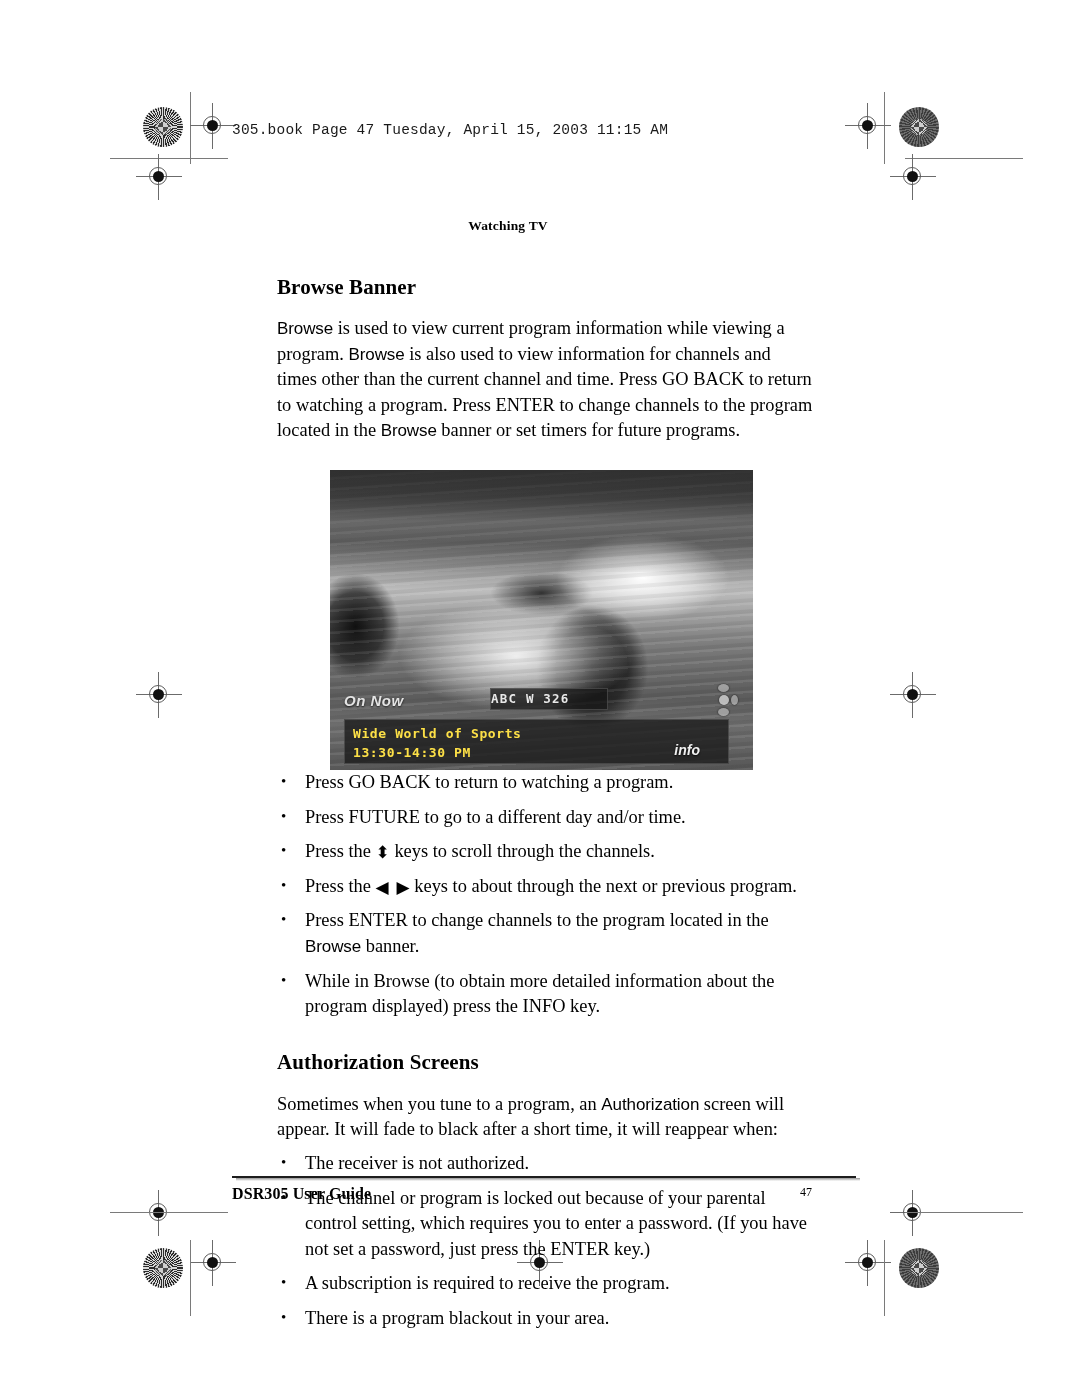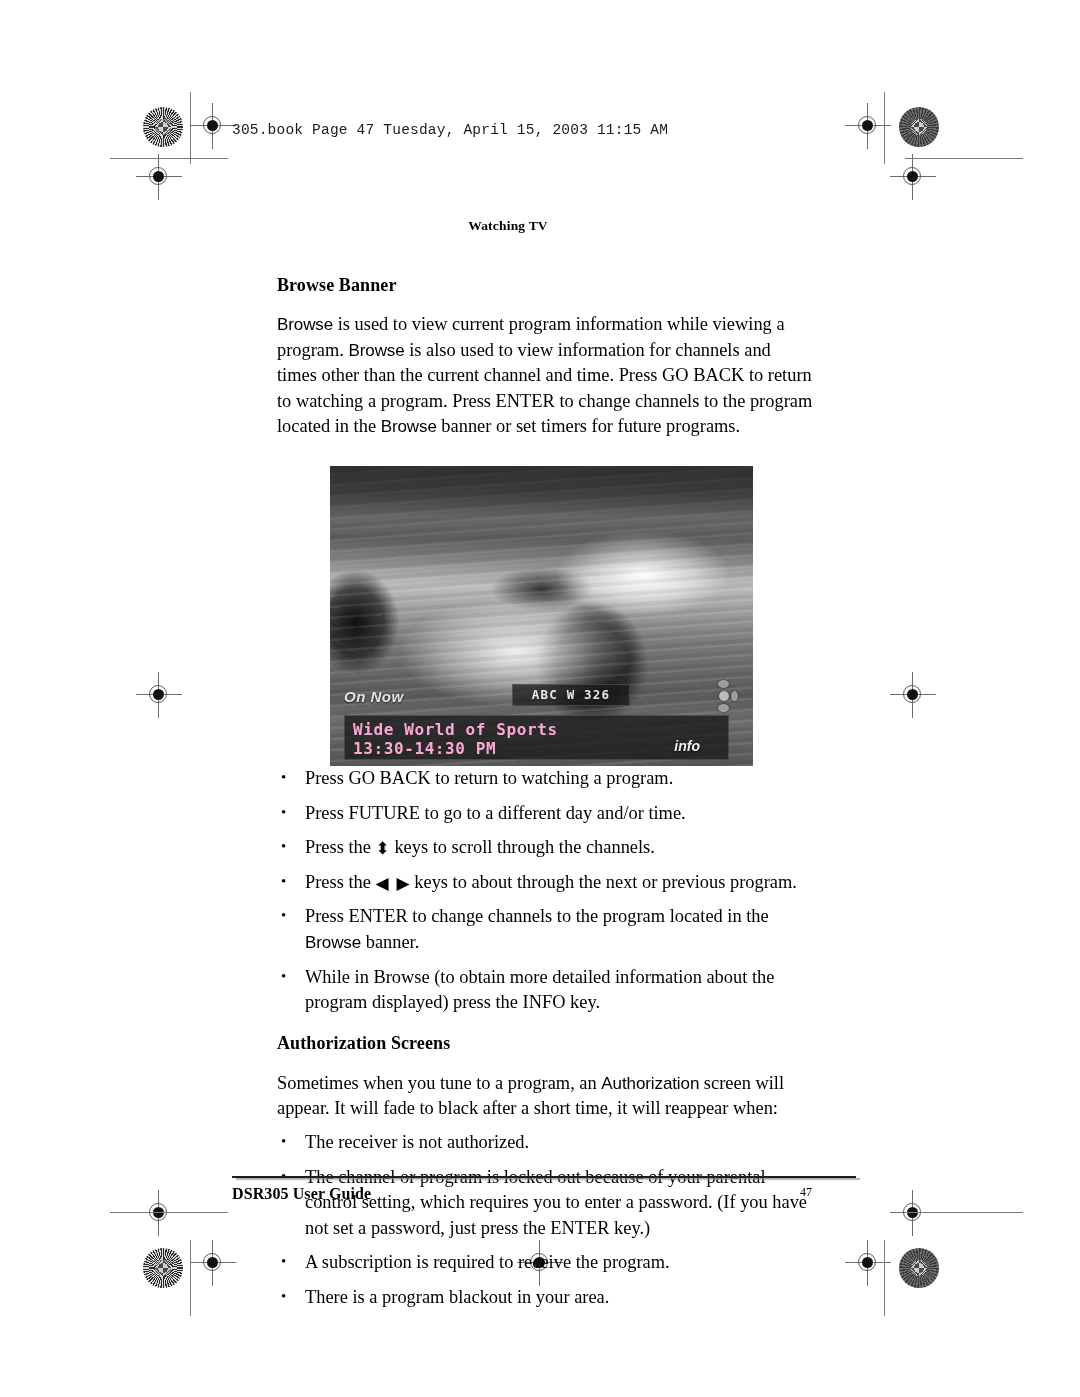--- a/index.html
+++ b/index.html
@@ -121,21 +121,21 @@
   
   .content {
     position: absolute;
     left: 277px;
     top: 275px;
     width: 536px;
   }
 
   h2.section-title {
     font-family: "Liberation Serif", "DejaVu Serif", serif;
-    font-size: 18px;
+    font-size: 21px;
     font-weight: bold;
     margin: 0 0 16px 0;
     letter-spacing: 0.1px;
   }
 
   h2.section-title.second {
     margin-top: 0;
     margin-bottom: 17px;
   }
 
@@ -234,22 +234,20 @@
     position: absolute;
     left: 160px;
     top: 6px;
     width: 118px;
     height: 22px;
     background: rgba(22,22,22,0.72);
     border: 1px solid rgba(140,140,140,0.35);
     box-sizing: border-box;
     display: flex;
     align-items: center;
-    justify-content: center;
-    margin-left: 22px;
   }
   .channel-box span {
     font-family: "DejaVu Sans Mono", "Liberation Mono", monospace;
     font-size: 12.5px;
     font-weight: bold;
     color: #e8e8e8;
     letter-spacing: 1.2px;
   }
   .dpad {
     position: absolute;
@@ -275,23 +273,23 @@
     right: 24px;
     bottom: 6px;
     height: 45px;
     background: rgba(26,26,26,0.78);
     border: 1px solid rgba(150,150,150,0.3);
     box-sizing: border-box;
     padding: 4px 8px 0 8px;
   }
   .prog-title, .prog-time {
     font-family: "DejaVu Sans Mono", "Liberation Mono", monospace;
-    font-size: 16px;
-    font-weight: bold;
-    color: #f9a8d4;
+    font-size: 13px;
+    font-weight: bold;
+    color: #fde047;
     letter-spacing: 0.6px;
     line-height: 19px;
     white-space: nowrap;
   }
   .info-label {
     position: absolute;
     right: 28px;
     bottom: 5px;
     font-family: Liberation Sans, sans-serif;
     font-style: italic;
@@ -484,21 +482,21 @@
 
   <ul class="bullets list-after-figure">
     <li>Press GO BACK to return to watching a program.</li>
     <li>Press FUTURE to go to a different day and/or time.</li>
     <li><span>Press the</span> <span class="arrow-glyph">⬍</span> <span>keys to scroll through the channels.</span></li>
     <li><span>Press the</span> <span class="arrow-glyph arrow-lr">◀</span><span class="arrow-glyph">▶</span> <span>keys to about through the next or previous program.</span></li>
     <li><span>Press ENTER to change channels to the program located in the </span><span class="ui-term">Browse</span><span> banner.</span></li>
     <li>While in Browse (to obtain more detailed information about the program displayed) press the INFO key.</li>
   </ul>
 
-  <h2 class="section-title second" style="margin-top:17px;">Authorization Screens</h2>
+  <h2 class="section-title second" style="margin-top:30px;">Authorization Screens</h2>
 
   <p class="body"><span>Sometimes when you tune to a program, an </span><span class="ui-term">Authorization</span><span> screen will appear. It will fade to black after a short time, it will reappear when:</span></p>
 
   <ul class="bullets list-auth">
     <li>The receiver is not authorized.</li>
     <li>The channel or program is locked out because of your parental control setting, which requires you to enter a password. (If you have not set a password, just press the ENTER key.)</li>
     <li>A subscription is required to receive the program.</li>
     <li>There is a program blackout in your area.</li>
   </ul>
 

